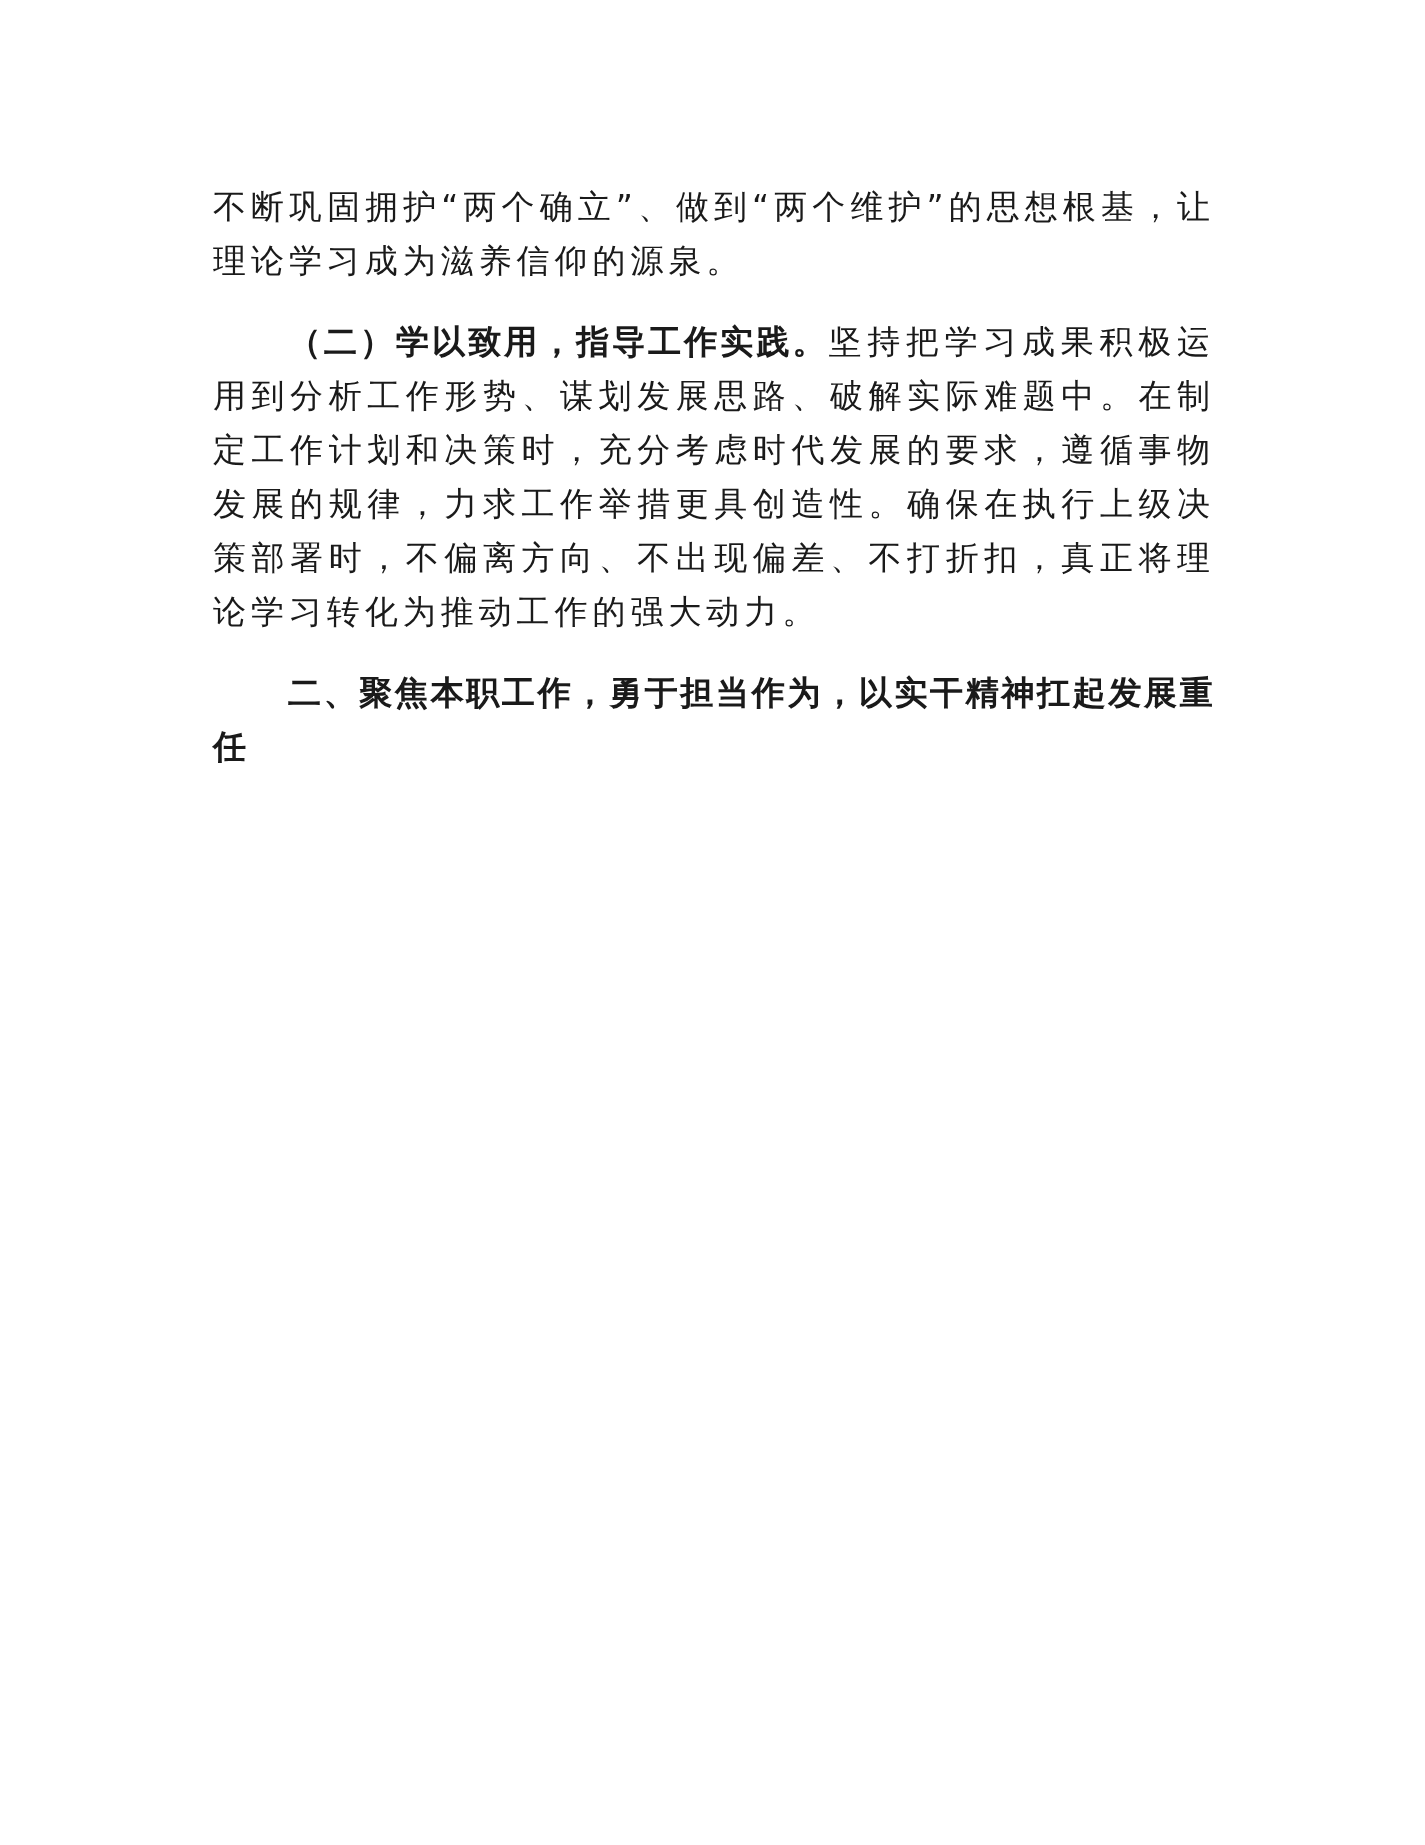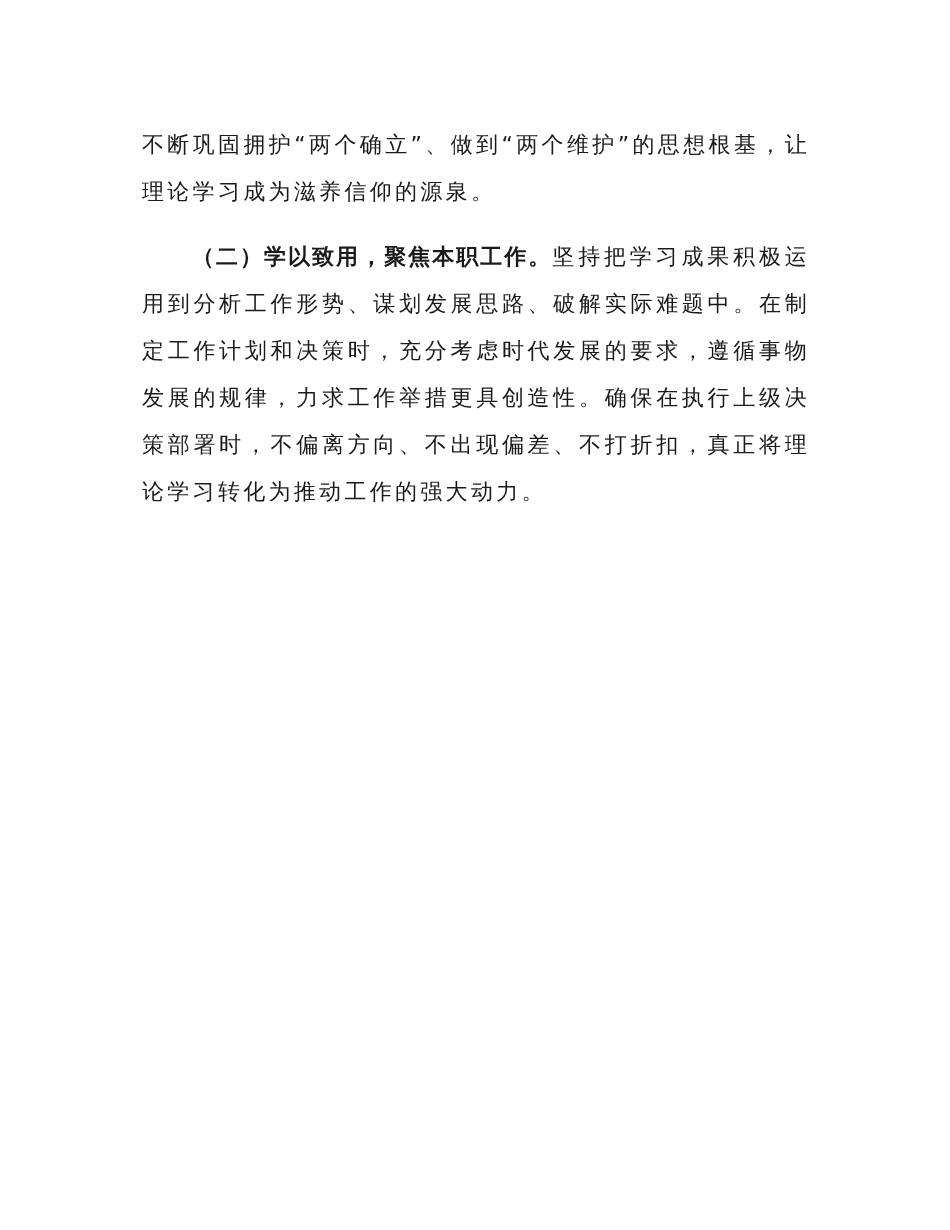--- a/index.html
+++ b/index.html
@@ -1,32 +1,33 @@
 <!DOCTYPE html>
 <html><head>
 <meta charset="utf-8">
 <style>
   html, body { margin: 0; padding: 0; background: #ffffff; }
   body { width: 950px; height: 1230px; position: relative; overflow: hidden; }
   .page {
     position: absolute; left: 142px; top: 121px; width: 668px;
     font-family: "DejaVu Sans", "Liberation Sans", sans-serif;
     font-size: 22px; color: #1a1a1a;
-    line-height: 47px; letter-spacing: 3.3px;
+    line-height: 36px; letter-spacing: 3.3px;
     text-align: justify;
   }
   .p { margin: 0; }
   .p + .p { margin-top: 18px; }
   .indent { text-indent: 50px; }
   .b { font-weight: bold; letter-spacing: 1.5px; }
   .heading { font-weight: bold; letter-spacing: 1.5px; }
 </style>
 </head>
 <body>
 
 <div class="page">
   <p class="p">
     <span>不断巩固拥护“两个确立”、做到“两个维护”的思想根基，让理论学习成为滋养信仰的源泉。</span>
   </p>
   <p class="p indent">
-    <span class="b">（二）学以致用，聚焦本职工作。</span><span>坚持把学习成果积极运用到分析工作形势、谋划发展思路、破解实际难题中。在制定工作计划和决策时，充分考虑时代发展的要求，遵循事物发展的规律，力求工作举措更具创造性。确保在执行上级决策部署时，不偏离方向、不出现偏差、不打折扣，真正将理论学习转化为推动工作的强大动力。</span>
+    <span class="b">（二）学以致用，指导工作实践。</span><span>坚持把学习成果积极运用到分析工作形势、谋划发展思路、破解实际难题中。在制定工作计划和决策时，充分考虑时代发展的要求，遵循事物发展的规律，力求工作举措更具创造性。确保在执行上级决策部署时，不偏离方向、不出现偏差、不打折扣，真正将理论学习转化为推动工作的强大动力。</span>
   </p>
+  <p class="p indent heading">二、聚焦本职工作，勇于担当作为，以实干精神扛起发展重任</p>
 </div>
 
 </body></html>

